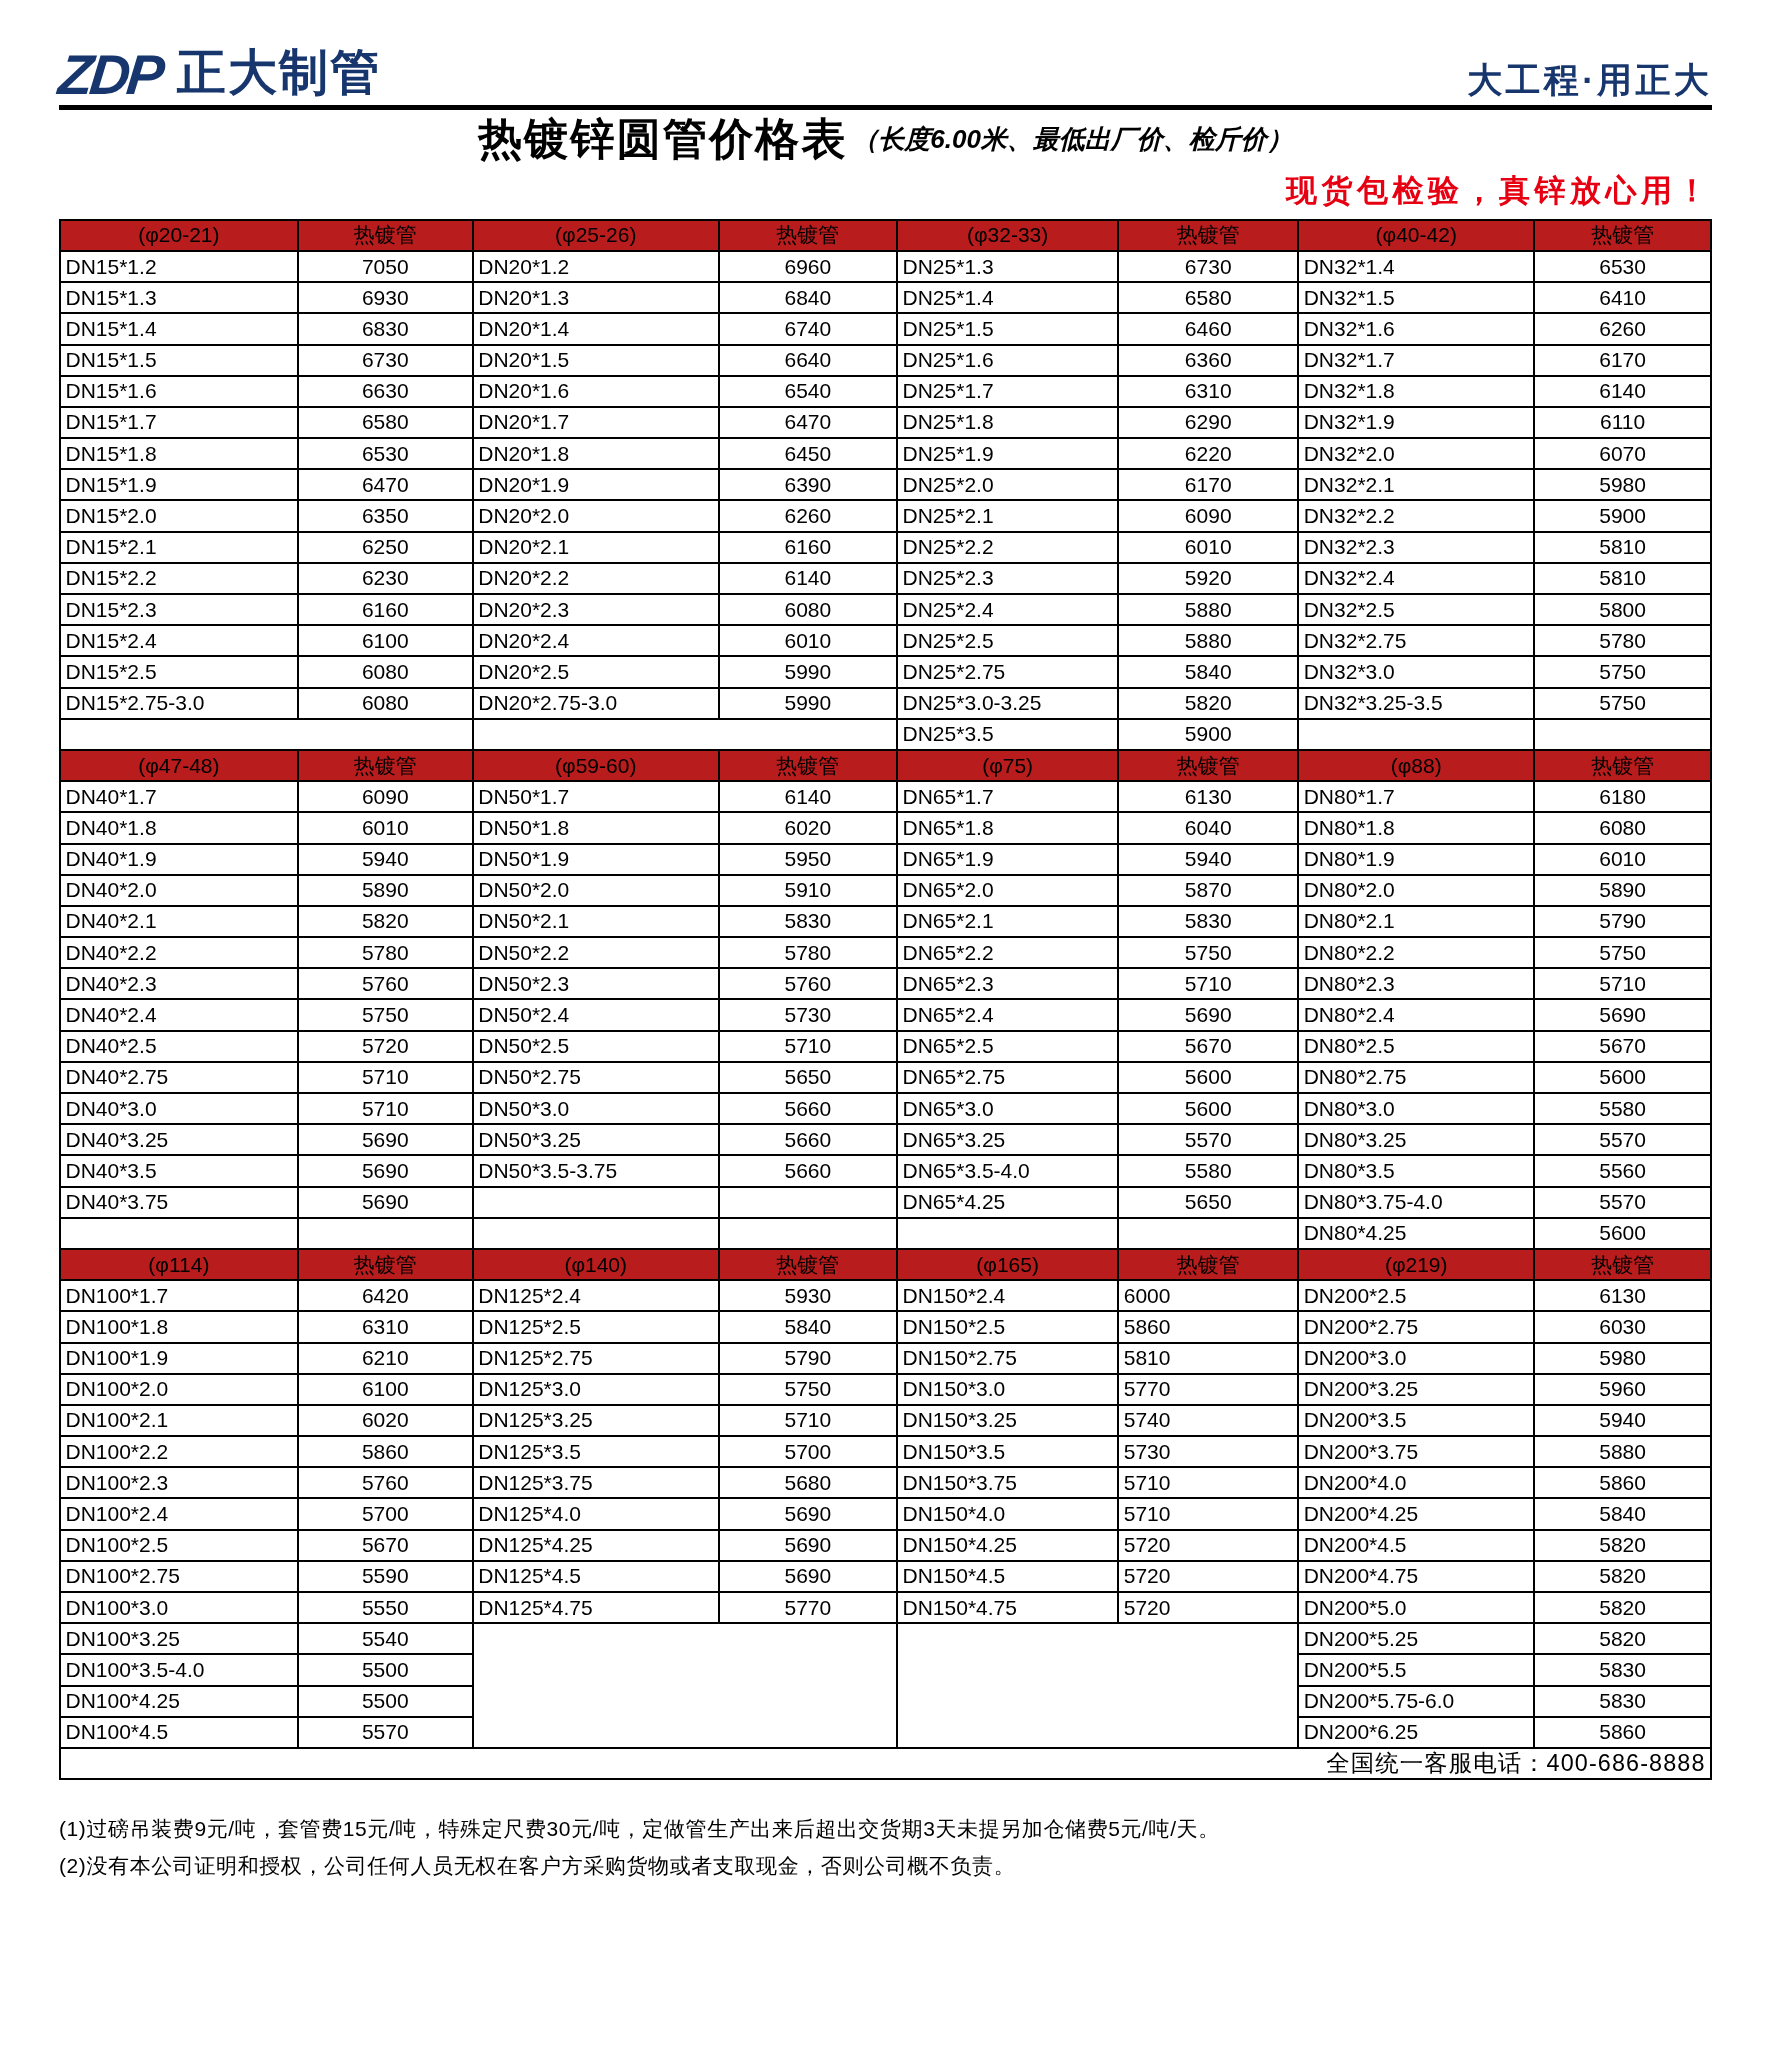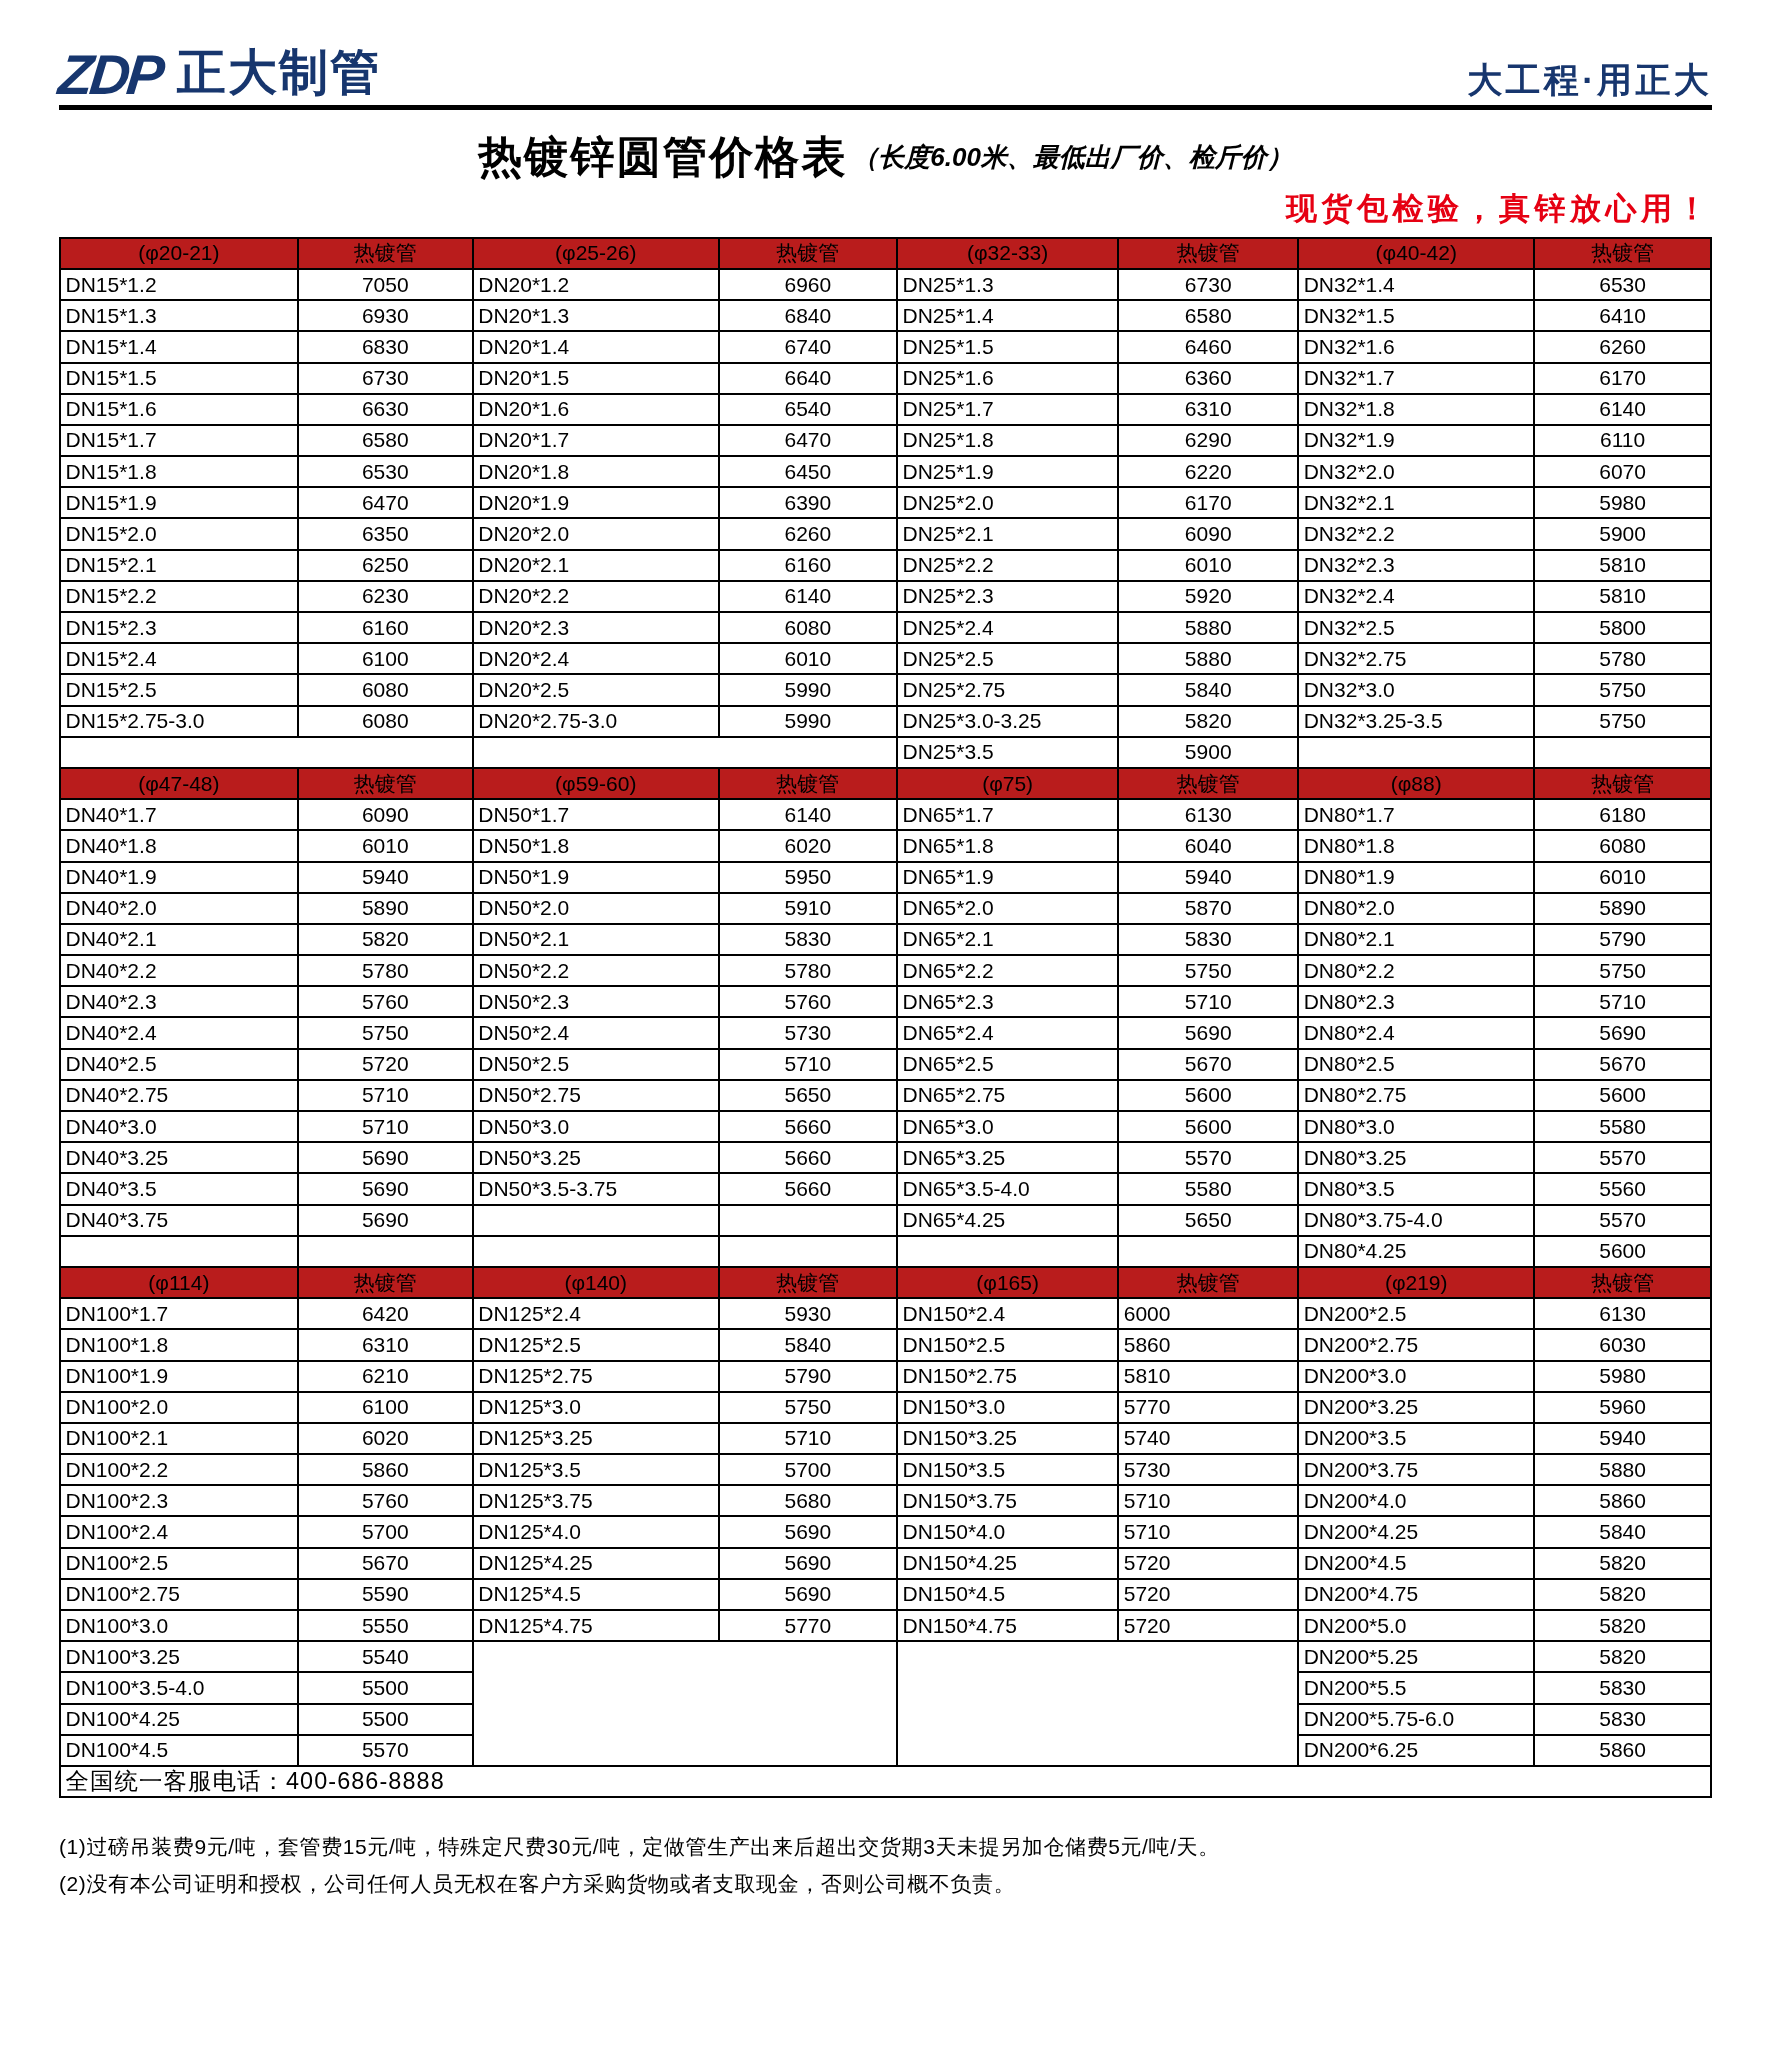--- a/index.html
+++ b/index.html
@@ -9,34 +9,34 @@
 
   
   .brandbar{display:flex;justify-content:space-between;align-items:flex-end;padding-top:33px;height:67px;}
   .logo{display:flex;align-items:flex-end;gap:15.6px;color:#17366e;}
   .logo-zdp{font-size:56px;font-weight:900;font-style:italic;letter-spacing:-3.3px;transform:skewX(-6deg);line-height:.9;}
   .logo-cn{font-size:49px;font-weight:900;line-height:.95;letter-spacing:2.2px;font-family:Liberation Mono, monospace;}
   .slogan{color:#17366e;font-size:35px;font-weight:900;letter-spacing:3.3px;line-height:1;padding-bottom:3.3px;}
   .toprule{height:5.6px;background:#000;margin-top:4.5px;}
 
   
-  .titleline{display:flex;justify-content:center;align-items:flex-end;margin-top:24px;gap:4.5px;}
+  .titleline{display:flex;justify-content:center;align-items:flex-end;margin-top:6px;gap:4.5px;}
   .title-main{font-size:44px;font-weight:900;letter-spacing:2.2px;line-height:1.05;}
   .title-paren{font-size:26px;font-weight:700;padding-bottom:5.6px;font-style:italic;}
   .redline{text-align:right;margin-top:7.8px;font-size:31px;font-weight:800;color:#e60012;letter-spacing:4.5px;}
   .docline{text-align:right;margin-top:5.6px;font-size:22px;font-weight:500;letter-spacing:0.6px;}
 
   
   table.price{border-collapse:collapse;width:100%;margin-top:6.7px;table-layout:fixed;}
   table.price td{border:2.8px solid #000;height:28px;font-size:21px;line-height:1.05;padding:0.6px 4.5px;overflow:hidden;white-space:nowrap;}
   table.price tr.sec-header td{background:#b91c1c;text-align:center;font-weight:400;}
   td.spec{text-align:left;}
   td.price-c{text-align:center;}
   td.price-c.left{text-align:left;}
-  tr.footer-row td{text-align:left;font-size:23.4px;letter-spacing:1.1px;}
+  tr.footer-row td{text-align:right;font-size:23.4px;letter-spacing:1.1px;}
 
   
   .notes{margin-top:31px;font-size:21px;line-height:1.75;letter-spacing:0.6px;}
 </style>
 </head>
 <body>
 
 <div class="page">
   <div class="content">
 

